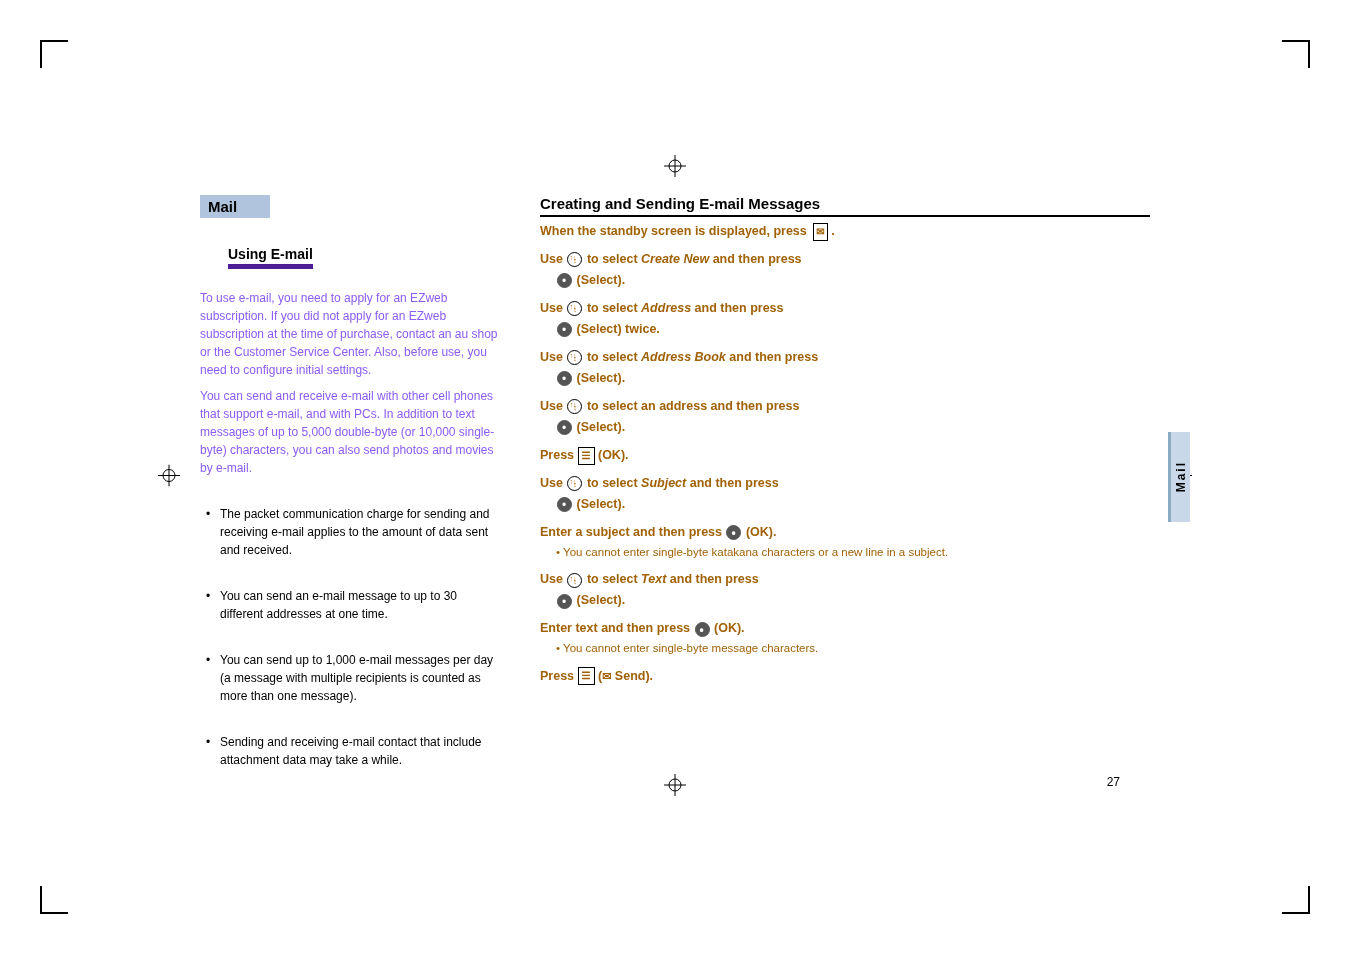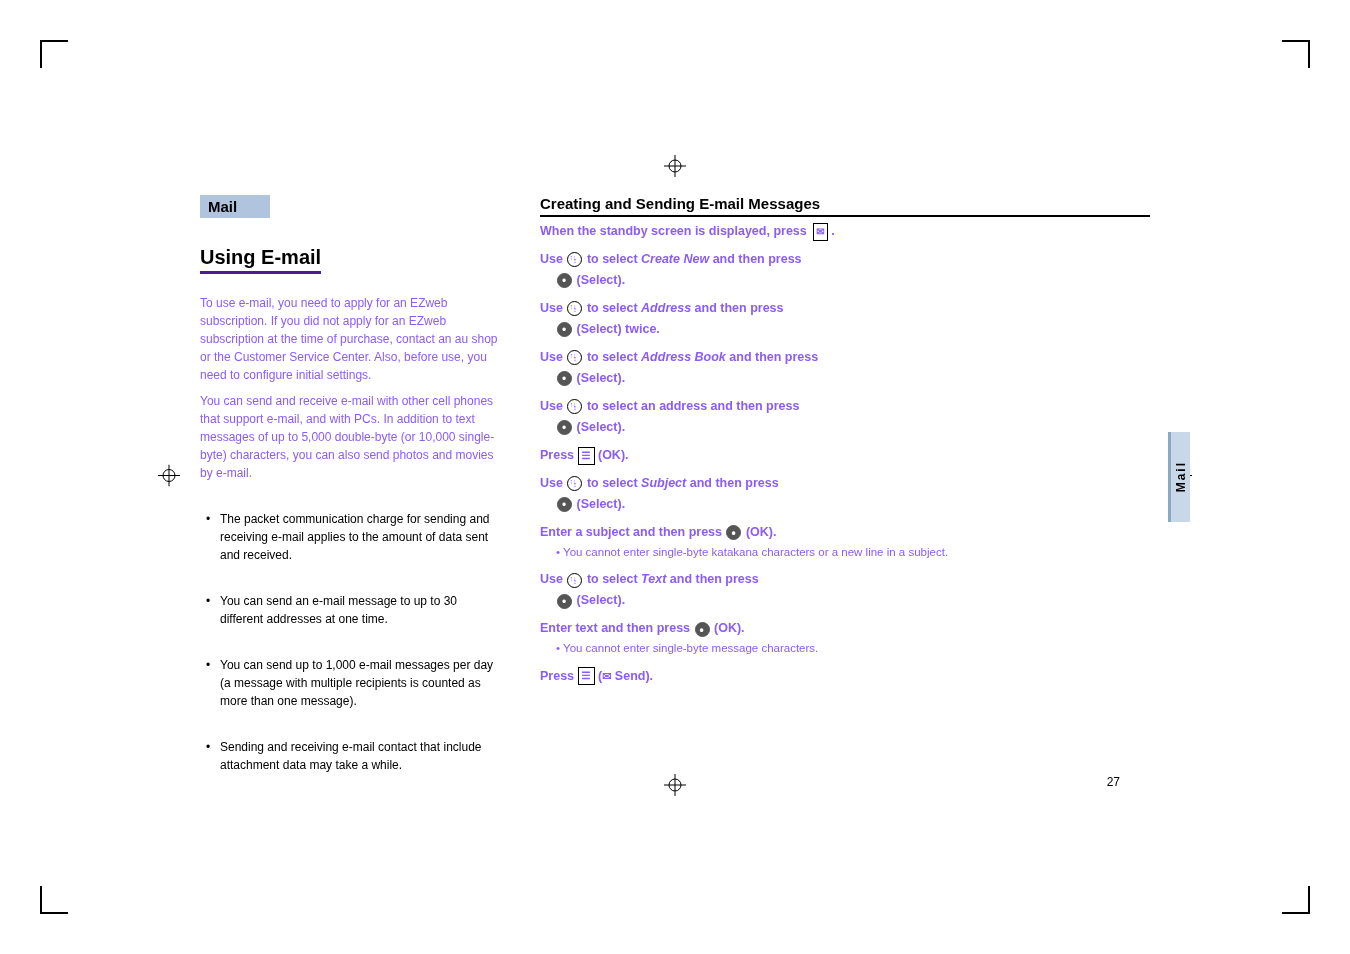--- a/index.html
+++ b/index.html
@@ -80,27 +80,28 @@
     }
     .section-header-mail span {
       font-size: 15px;
       font-weight: bold;
       color: #000;
       font-family: Arial Black, Arial, sans-serif;
     }
 
     
     .subsection-title {
-      font-size: 20px;
+      font-size: 14px;
       font-weight: bold;
       color: #000;
-      border-bottom: 3px solid #4c1d95;
+      border-bottom: 5px solid #4c1d95;
       margin-bottom: 10px;
       padding-bottom: 2px;
       display: inline-block;
+      margin-left: 28px;
     }
 
     .left-column p {
       font-size: 12px;
       line-height: 1.5;
       margin-bottom: 8px;
       color: #8b5cf6;
     }
 
     .bullet-list {
@@ -130,21 +131,21 @@
       font-family: Arial Black, Arial, sans-serif;
       border-bottom: 2px solid #000;
       margin-bottom: 4px;
       padding-bottom: 3px;
     }
 
     .step-line {
       font-size: 12.5px;
       line-height: 1.6;
       margin-bottom: 2px;
-      color: #8b5cf6;
+      color: #a16207;
     }
     .step-line.bold-step {
       font-weight: bold;
       margin-bottom: 1px;
     }
     .step-line.indent {
       margin-left: 16px;
     }
     .step-line.note {
       font-size: 11.5px;

